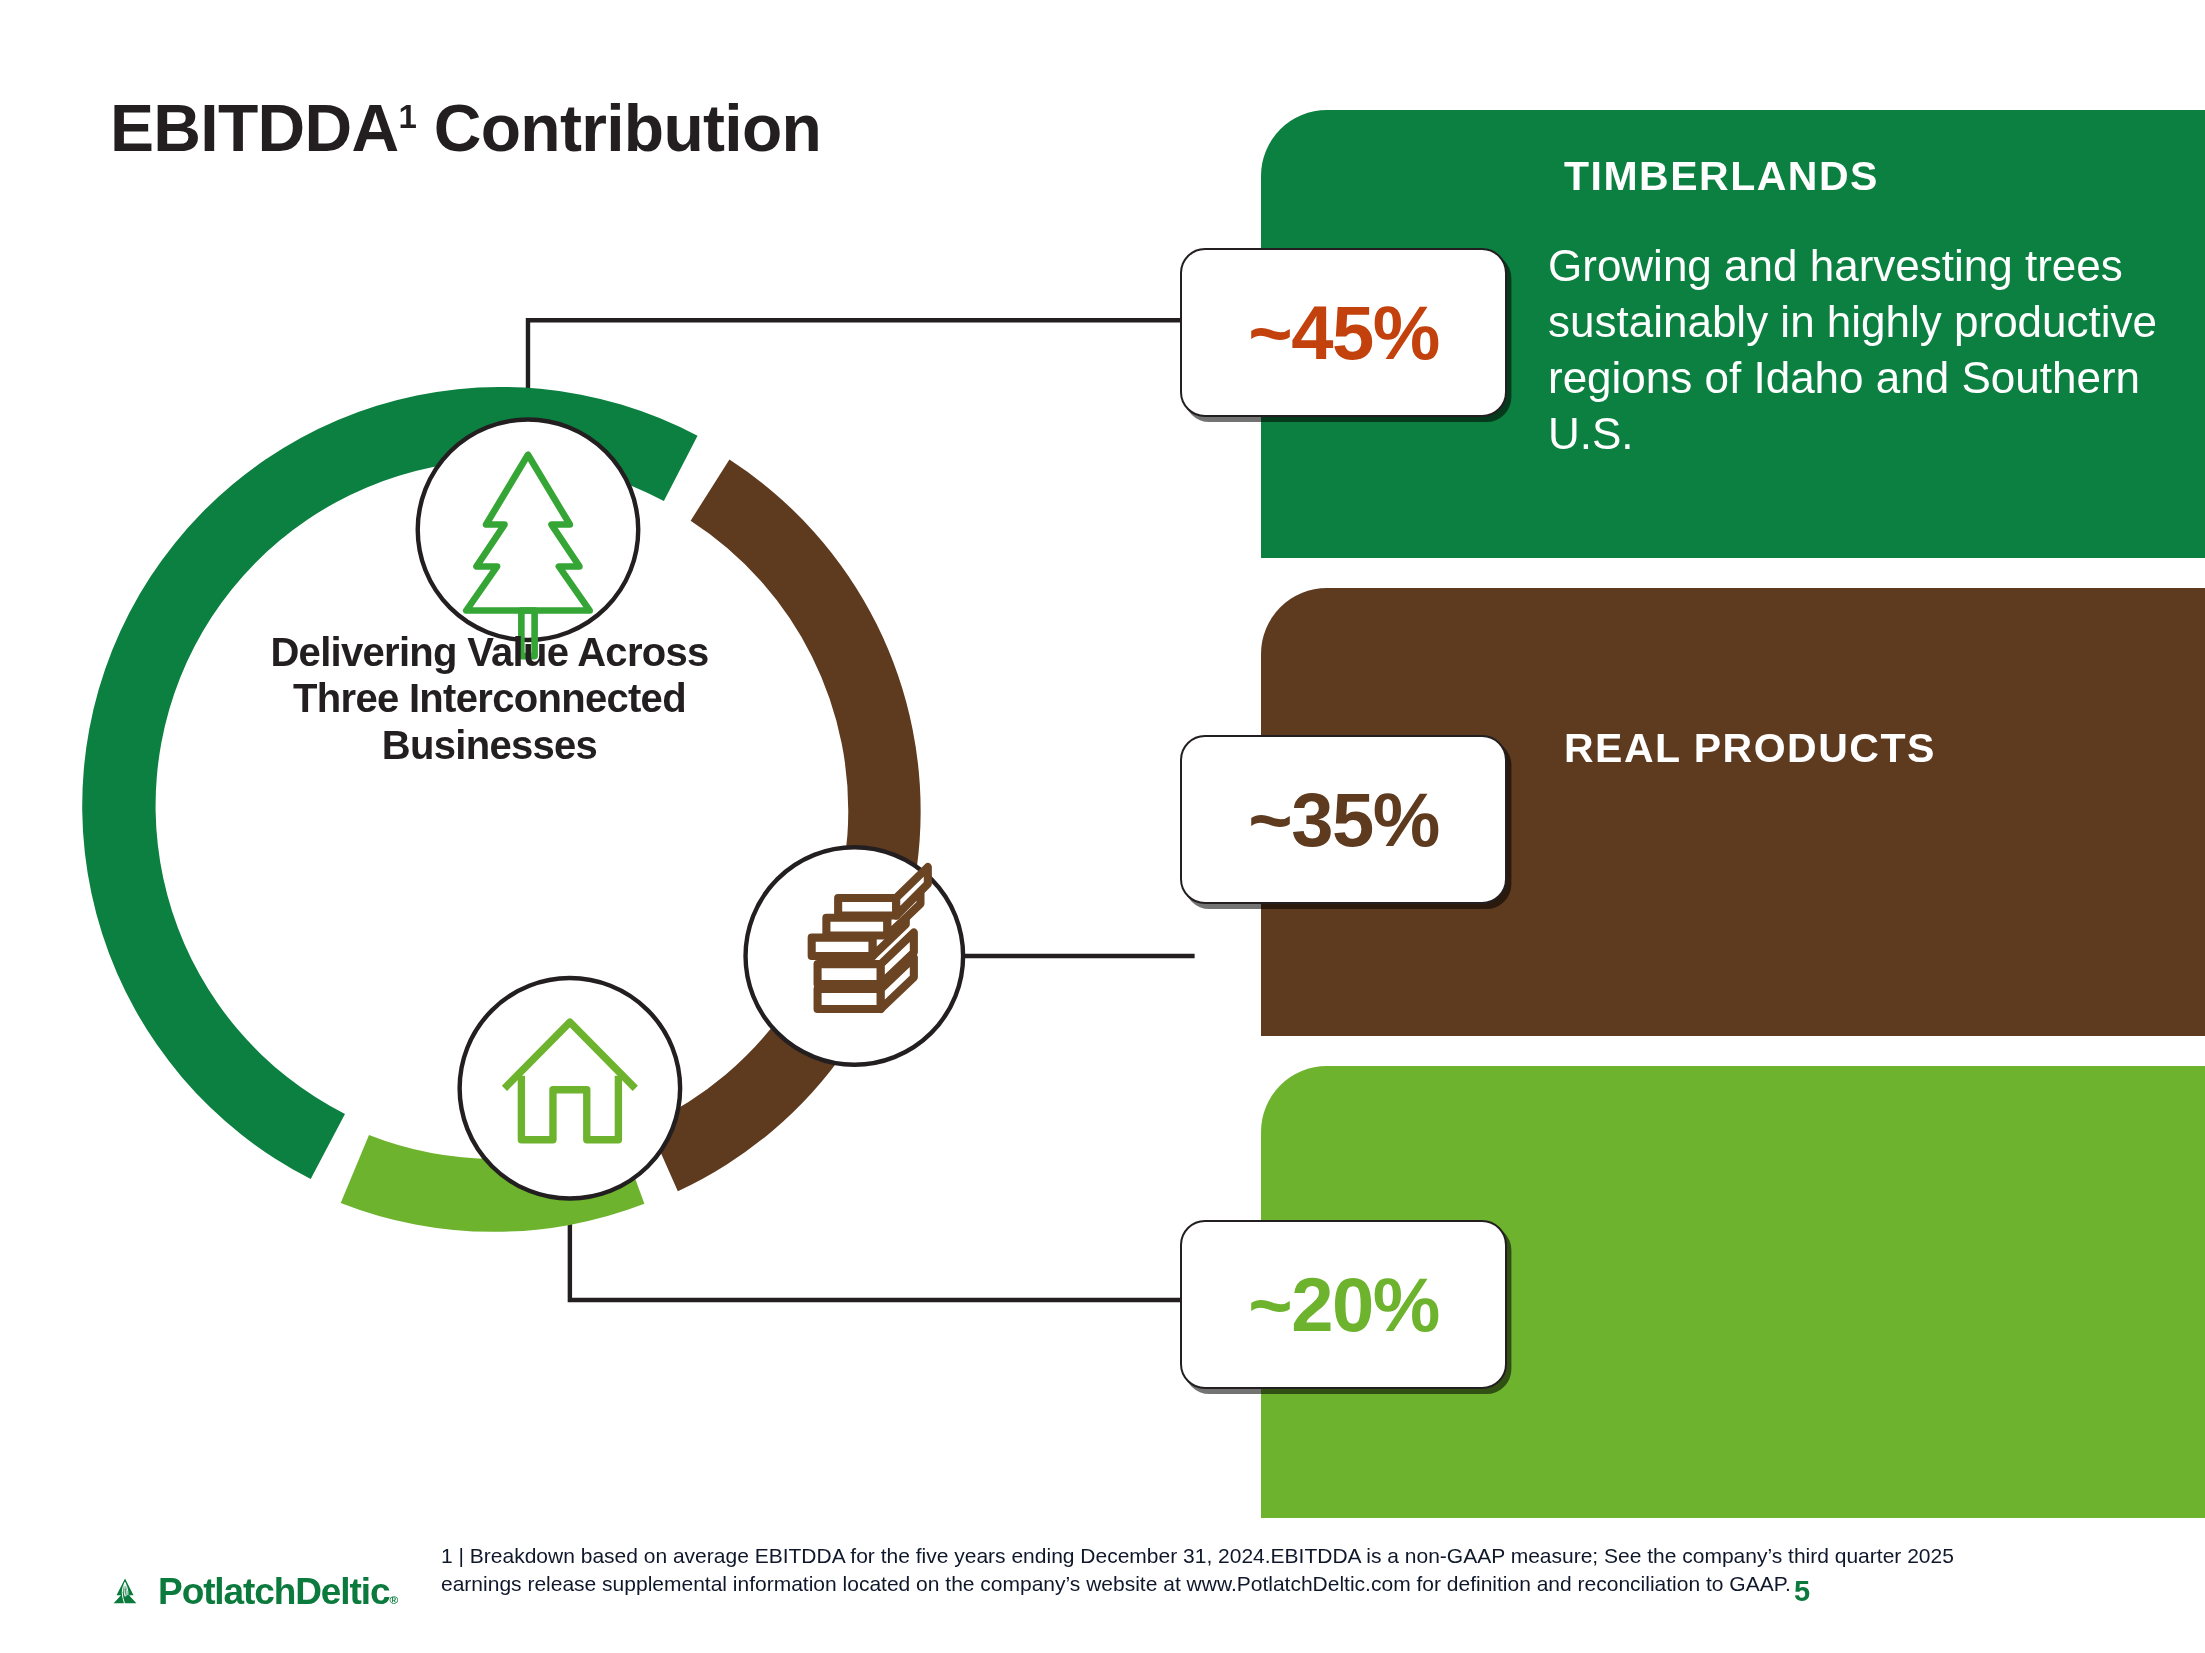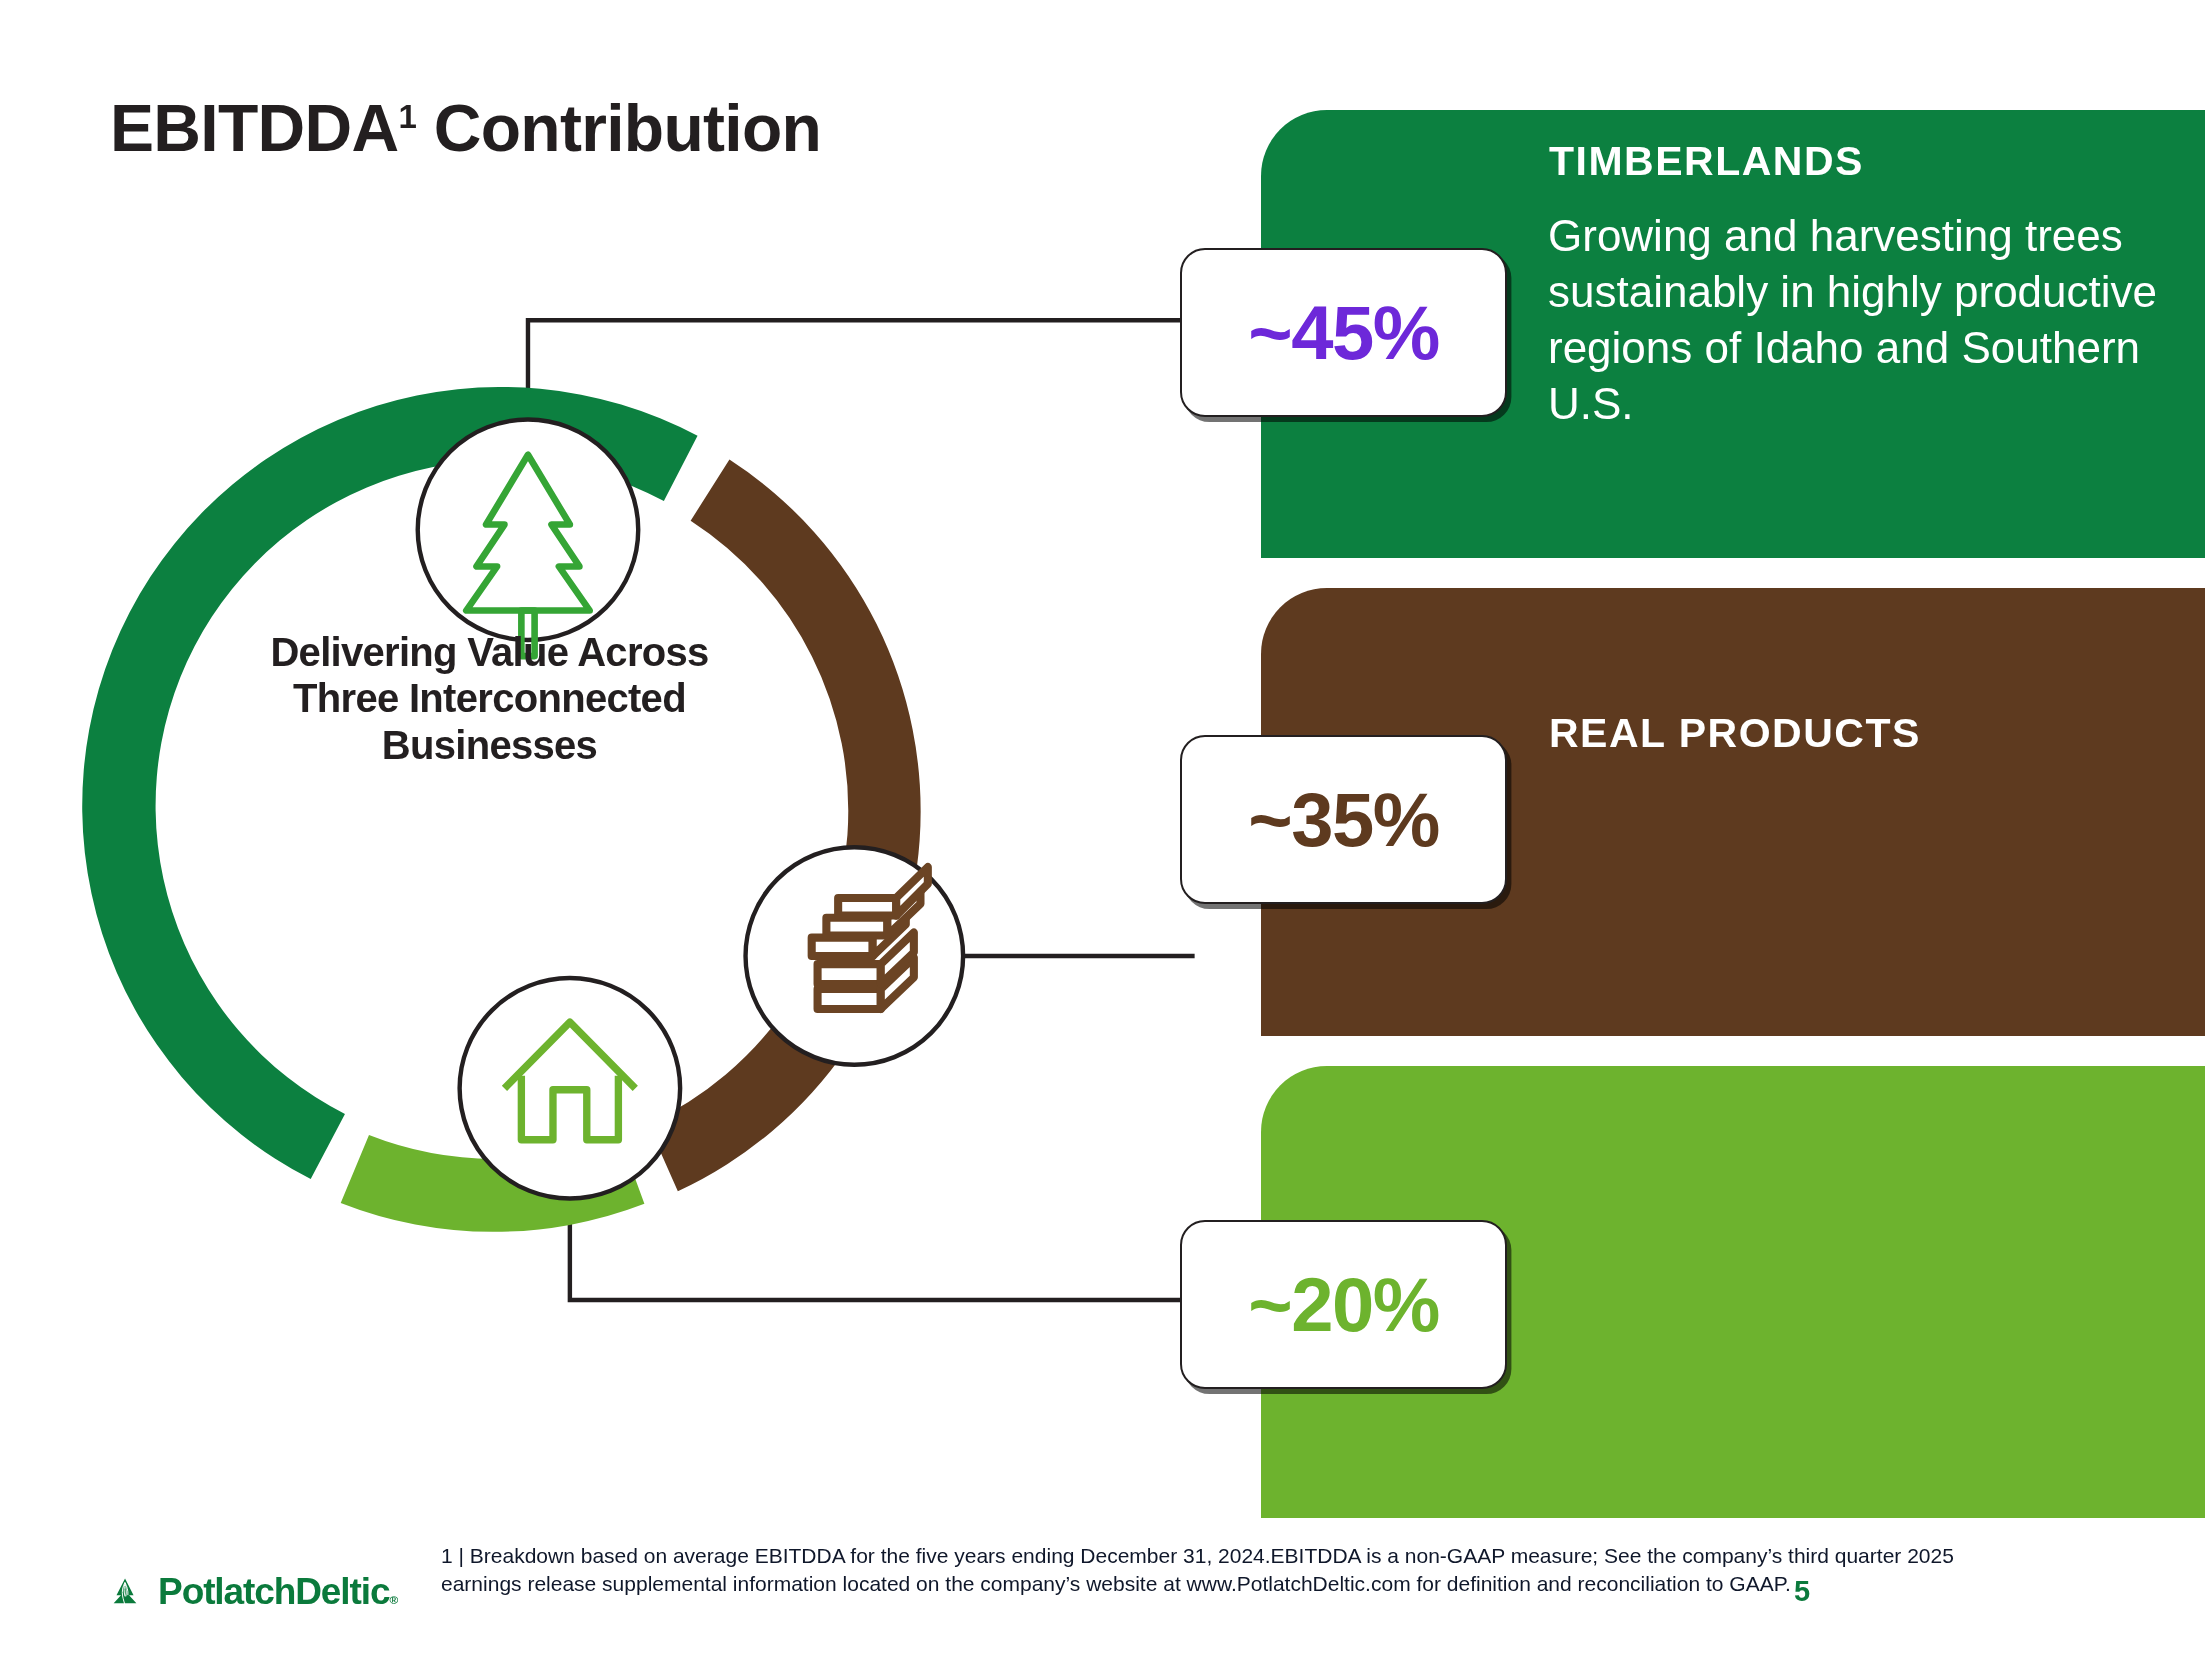--- a/index.html
+++ b/index.html
@@ -59,21 +59,21 @@
     top: 1066px;
     height: 452px;
     background: #6db32e;
     border-top-left-radius: 66px;
   }
   .panel-heading {
     font-size: 41px;
     font-weight: bold;
     letter-spacing: 1.5px;
     line-height: 1.05;
-    margin: 1px;
+    margin: 16px;
   }
   .panel-body {
     font-size: 44px;
     line-height: 1.28;
     margin: 0;
     font-weight: normal;
   }
   .panel-timberlands .panel-heading { padding-top: 29px; }
   .panel-timberlands .panel-body { padding-top: 23.5px; }
   .panel-wood .panel-heading { padding-top: 123px; }
@@ -91,21 +91,21 @@
     border-radius: 25px;
     box-shadow: 4.4px 5.1px 0 rgba(0,0,0,0.55);
     display: flex;
     align-items: center;
     justify-content: center;
     font-size: 76px;
     font-weight: bold;
     letter-spacing: -1.5px;
     z-index: 30;
   }
-  .badge-timberlands { left: 1180px; top: 248px; color: #6d28d9; }
+  .badge-timberlands { left: 1180px; top: 248px; color: #c2410c; }
   .badge-wood        { left: 1180px; top: 735px; color: #5e3a1f; }
   .badge-real-estate { left: 1180px; top: 1220px; color: #6db32e; }
 
   
   #donut-wrap {
     position: absolute;
     left: 0px;
     top: 221px;
     width: 1250px;
     height: 1176px;

